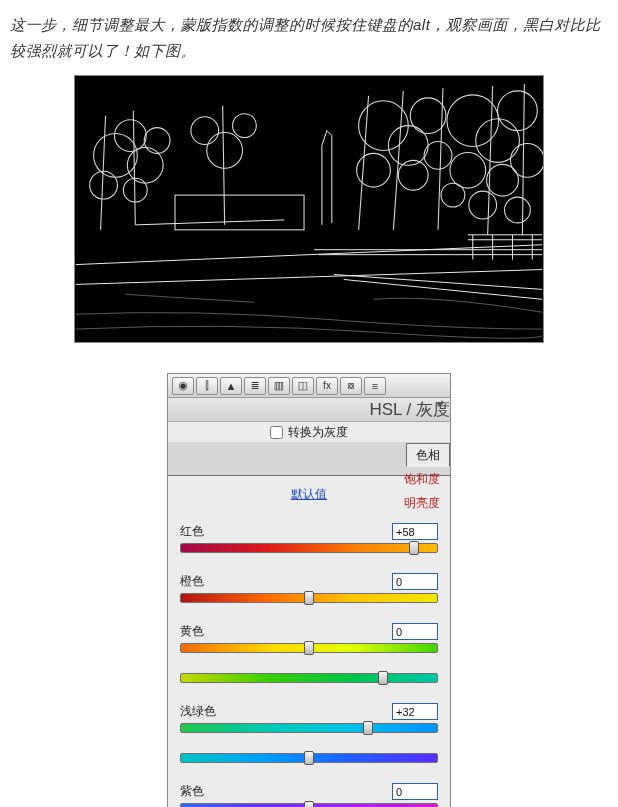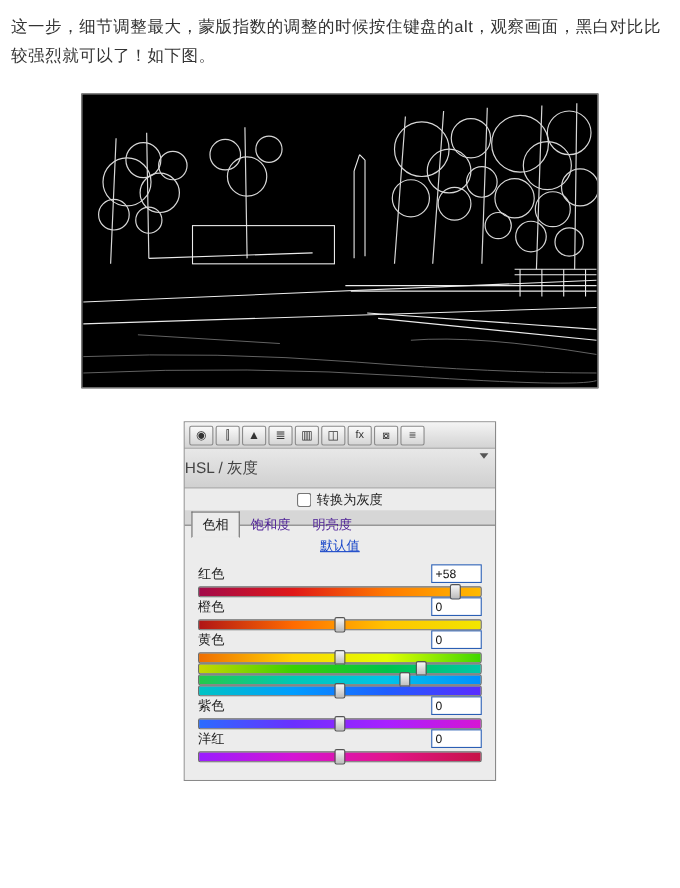--- a/index.html
+++ b/index.html
@@ -4,21 +4,21 @@
 <style>
   * { box-sizing: border-box; margin: 0; padding: 0; }
   body {
     width: 618px;
     font-family: "Microsoft YaHei", Arial, sans-serif;
     font-size: 15px;
     background: #fff;
     color: #333;
     padding: 12px 10px;
   }
-  .intro { line-height: 1.7; margin-bottom: 22px; letter-spacing: 0.5px; }
+  .intro { line-height: 1.7; margin-bottom: 12px; letter-spacing: 0.5px; font-style: italic; }
   .preview-wrap { display: flex; justify-content: center; margin-bottom: 30px; }
   .preview {
     width: 470px; height: 268px;
     background: #000;
     border: 1px solid #888;
     position: relative;
     overflow: hidden;
   }
   .preview svg { width: 100%; height: 100%; display: block; }
 
@@ -41,25 +41,25 @@
   }
   .tb-btn {
     width: 22px; height: 18px;
     border: 1px solid #8b8b8b;
     background: linear-gradient(#fafafa,#d6d6d6);
     display: flex; align-items: center; justify-content: center;
     font-size: 11px; color: #333;
     border-radius: 2px;
   }
   .title-bar {
-    height: 36px;
+    height: 24px;
     background: linear-gradient(#e8e8e8,#d0d0d0);
     border-bottom: 1px solid #a6a6a6;
-    display:flex;align-items:center;justify-content:flex-start;
-    font-size: 14px; color: #444;
+    display:flex;align-items:center;justify-content:flex-end;
+    font-size: 17px; color: #444;
     position: relative;
   }
   .title-bar .expand {
     position: absolute; right: 6px; top: 4px;
     width: 0; height: 0;
     border-left: 4px solid transparent;
     border-right: 4px solid transparent;
     border-top: 5px solid #555;
   }
   .grayscale-row {
@@ -70,52 +70,53 @@
   }
   .grayscale-row input[type=checkbox]{
     width: 13px; height: 13px;
     accent-color: #999;
   }
   .tabs {
     display:flex;
     background:#d6d6d6;
     border-bottom: 1px solid #6d6d6d;
     padding-left: 6px;
-    height: 14px;
-    align-items: flex-start;
+    height: 34px;
+    align-items: flex-end;
+    flex-direction: column;
   }
   .tab {
     padding: 3px 9px 2px 9px;
     font-size: 12px;
-    color: #4c1d95;
+    color: #b91c1c;
     border: 1px solid transparent;
     position: relative;
     top: 1px;
   }
   .tab.active {
     background: #ececec;
     border: 1px solid #6d6d6d;
     border-bottom: 1px solid #ececec;
     color: #1a1a1a;
   }
   .body {
     background: #ececec;
     padding: 10px 12px 16px 12px;
   }
   .default-link {
     text-align:center;
-    margin-bottom: 8px;
+    margin-bottom: 20px;
   }
   .default-link span {
     color: #1846c9;
     text-decoration: underline;
     font-size: 12px;
     cursor: pointer;
   }
-  .slider-row { margin-bottom: 0; }
+  .slider-row { margin-bottom: 20px; }
   .slider-top {
     display:flex; justify-content:space-between; align-items:center;
     margin-bottom: 3px;
   }
   .slider-top .lbl { font-size: 12px; color: #222; }
   .val-input {
     width: 46px; height: 17px;
     border: 1px solid #2b5fb4;
     background: #fff;
     font-size: 11px;
@@ -267,20 +268,24 @@
             <div class="track g-yellow">
               <div class="thumb" style="left:50%"></div>
             </div>
           </div>
           <div class="slider-row">
             <div class="track g-green">
               <div class="thumb" style="left:79%"></div>
             </div>
           </div>
           <div class="slider-row">
+            <div class="slider-top">
+              <span class="lbl">浅绿色</span>
+              <input class="val-input" value="+32" style="">
+            </div>
             <div class="track g-aqua">
               <div class="thumb" style="left:73%"></div>
             </div>
           </div>
           <div class="slider-row">
             <div class="track g-blue">
               <div class="thumb" style="left:50%"></div>
             </div>
           </div>
           <div class="slider-row">

